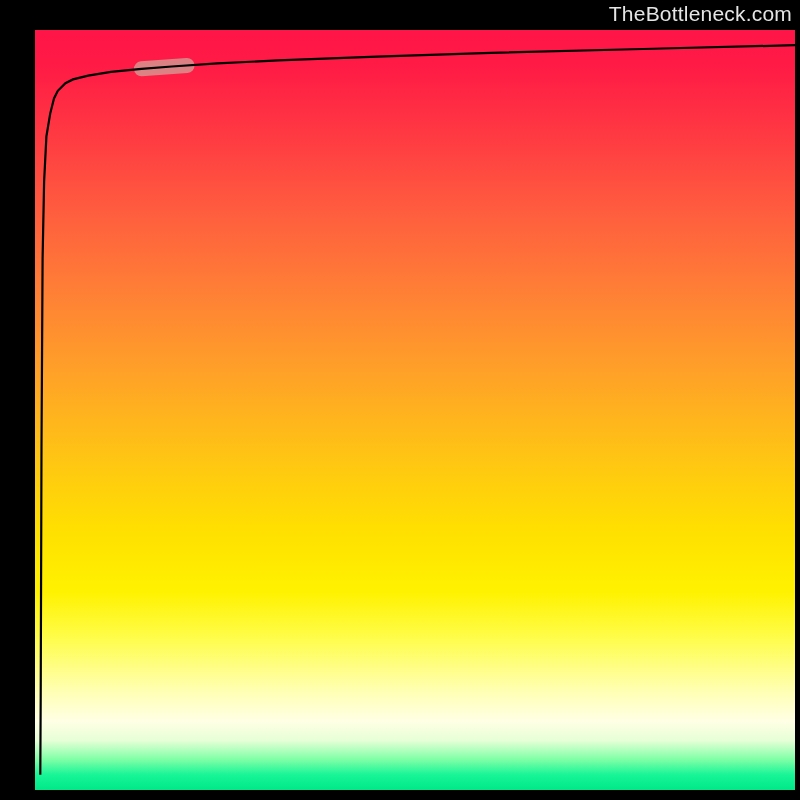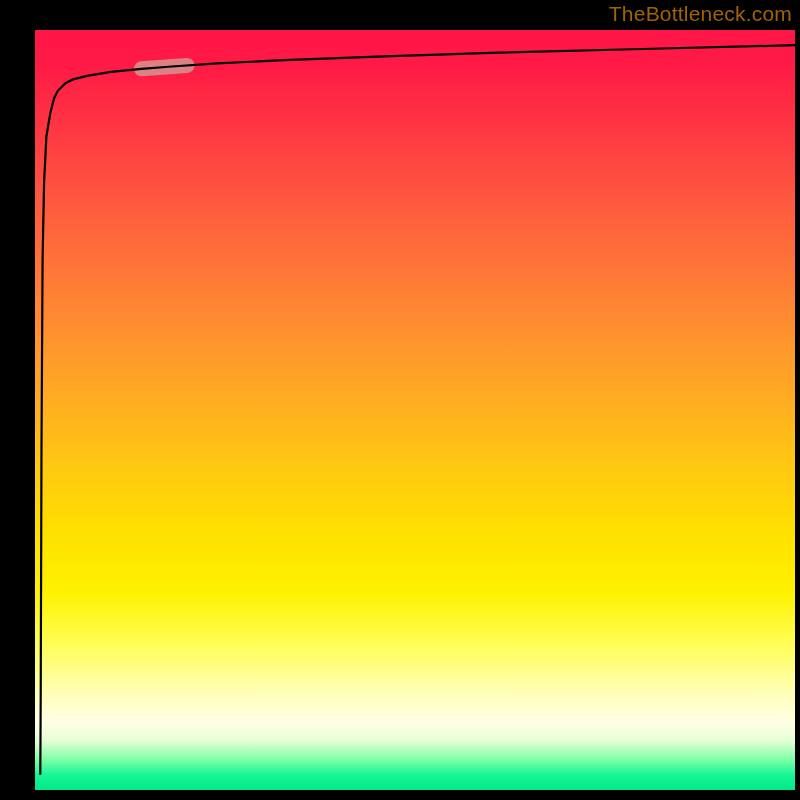--- a/index.html
+++ b/index.html
@@ -14,21 +14,21 @@
   .frame {
     position: relative;
     width: 800px;
     height: 800px;
     background: #000;
   }
   .watermark {
     position: absolute;
     top: 2px;
     right: 8px;
-    color: #a16207;
+    color: #e5e5e5;
     font-size: 21px;
     letter-spacing: 0.2px;
   }
   .plot-outer {
     position: absolute;
     left: 35px;
     top: 30px;
     width: 760px;
     height: 760px;
     background: #000;

